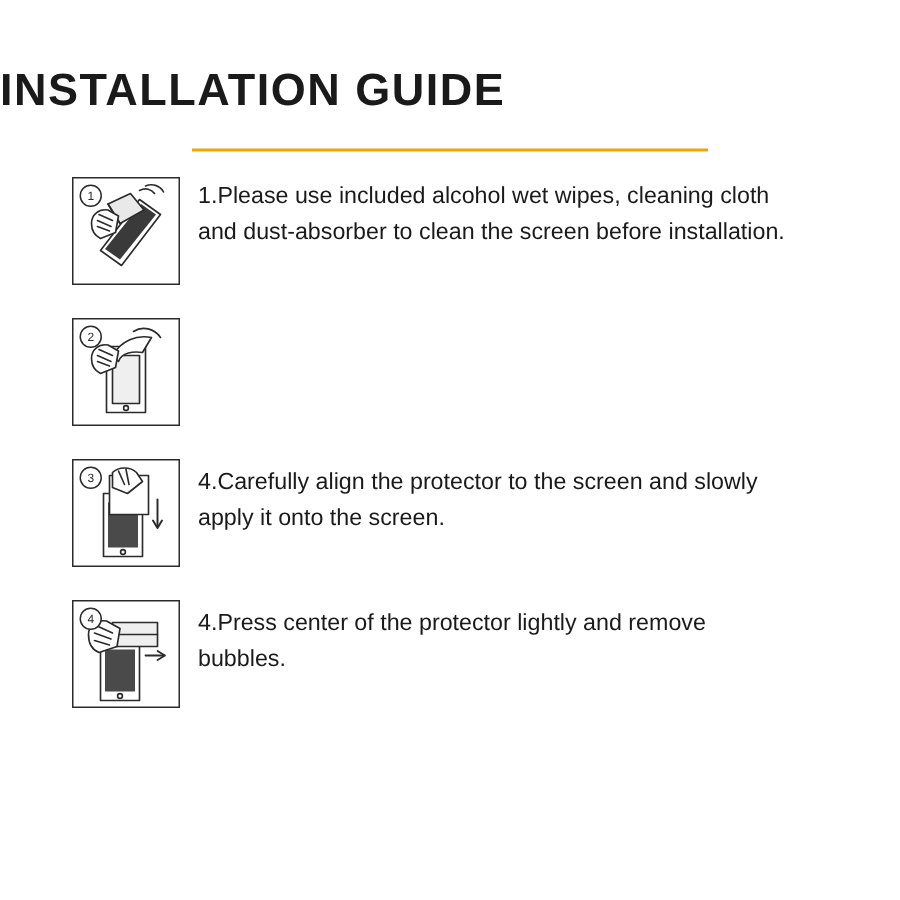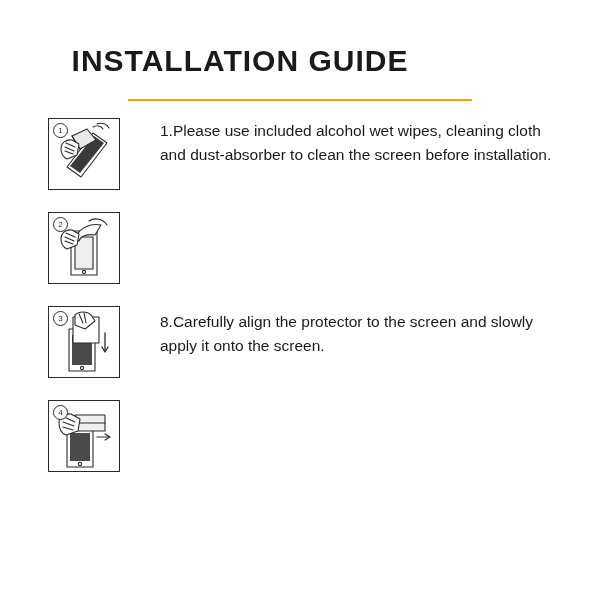--- a/index.html
+++ b/index.html
@@ -17,21 +17,21 @@
     position: relative;
     width: 600px;
     height: 600px;
     box-sizing: border-box;
   }
   .title {
     position: absolute;
     top: 44px;
     left: 0;
     width: 480px;
-    text-align: center;
+    text-align: left;
     font-size: 30px;
     font-weight: bold;
     letter-spacing: 1px;
     color: #1a1a1a;
     font-family: "Liberation Sans", sans-serif;
   }
   .title-rule {
     position: absolute;
     top: 99px;
     left: 128px;
@@ -74,21 +74,21 @@
     border-radius: 50%;
     border: 1px solid #2b2b2b;
     background: #ffffff;
     color: #2b2b2b;
     font-size: 8px;
     line-height: 13px;
     text-align: center;
     font-family: "Liberation Sans", sans-serif;
   }
   .step-text {
-    margin-left: 40px;
+    margin-left: 12px;
     font-size: 15.5px;
     line-height: 1.55;
     color: #1a1a1a;
     max-width: 400px;
     padding-top: 1px;
   }
   .s1 { margin-bottom: 22px; }
   .s2 { margin-bottom: 22px; }
   .s3 { margin-bottom: 22px; }
   .s4 { margin-bottom: 0; }
@@ -169,21 +169,21 @@
             <path d="M35 6 L37 16"></path>
 
             <path d="M56 26 L56 44" stroke-width="1.3"></path>
             <path d="M53 40 L56 45 L59 40" stroke-width="1.3"></path>
 
             <circle cx="33" cy="61" r="1.6"></circle>
           </g>
         </svg>
         <div class="badge">3</div>
       </div>
-      <div class="step-text st3">8.Carefully align the protector to  the screen and slowly apply it onto the screen.</div>
+      <div class="step-text st3">4.Carefully align the protector to  the screen and slowly apply it onto the screen.</div>
     </div>
 
     <div class="step s4">
       <div class="thumb">
         <svg width="70" height="70" viewBox="0 0 70 70">
           <g fill="none" stroke="#2b2b2b" stroke-width="1.1" stroke-linejoin="round" stroke-linecap="round">
 
             <path d="M18 26 L44 26 L44 66 L18 66 Z" fill="#ffffff"></path>
             <path d="M21 32 L41 32 L41 60 L21 60 Z" fill="#4a4a4a" stroke="none"></path>
 
@@ -196,16 +196,17 @@
             <path d="M14 26 L24 29"></path>
 
             <path d="M48 36 L60 36" stroke-width="1.2"></path>
             <path d="M56 33 L61 36 L56 39" stroke-width="1.2"></path>
 
             <circle cx="31" cy="63" r="1.6"></circle>
           </g>
         </svg>
         <div class="badge">4</div>
       </div>
+      <div class="step-text st4">4.Press center of the protector lightly and remove bubbles.</div>
     </div>
 
   </div>
 </div>
 
 </body></html>

